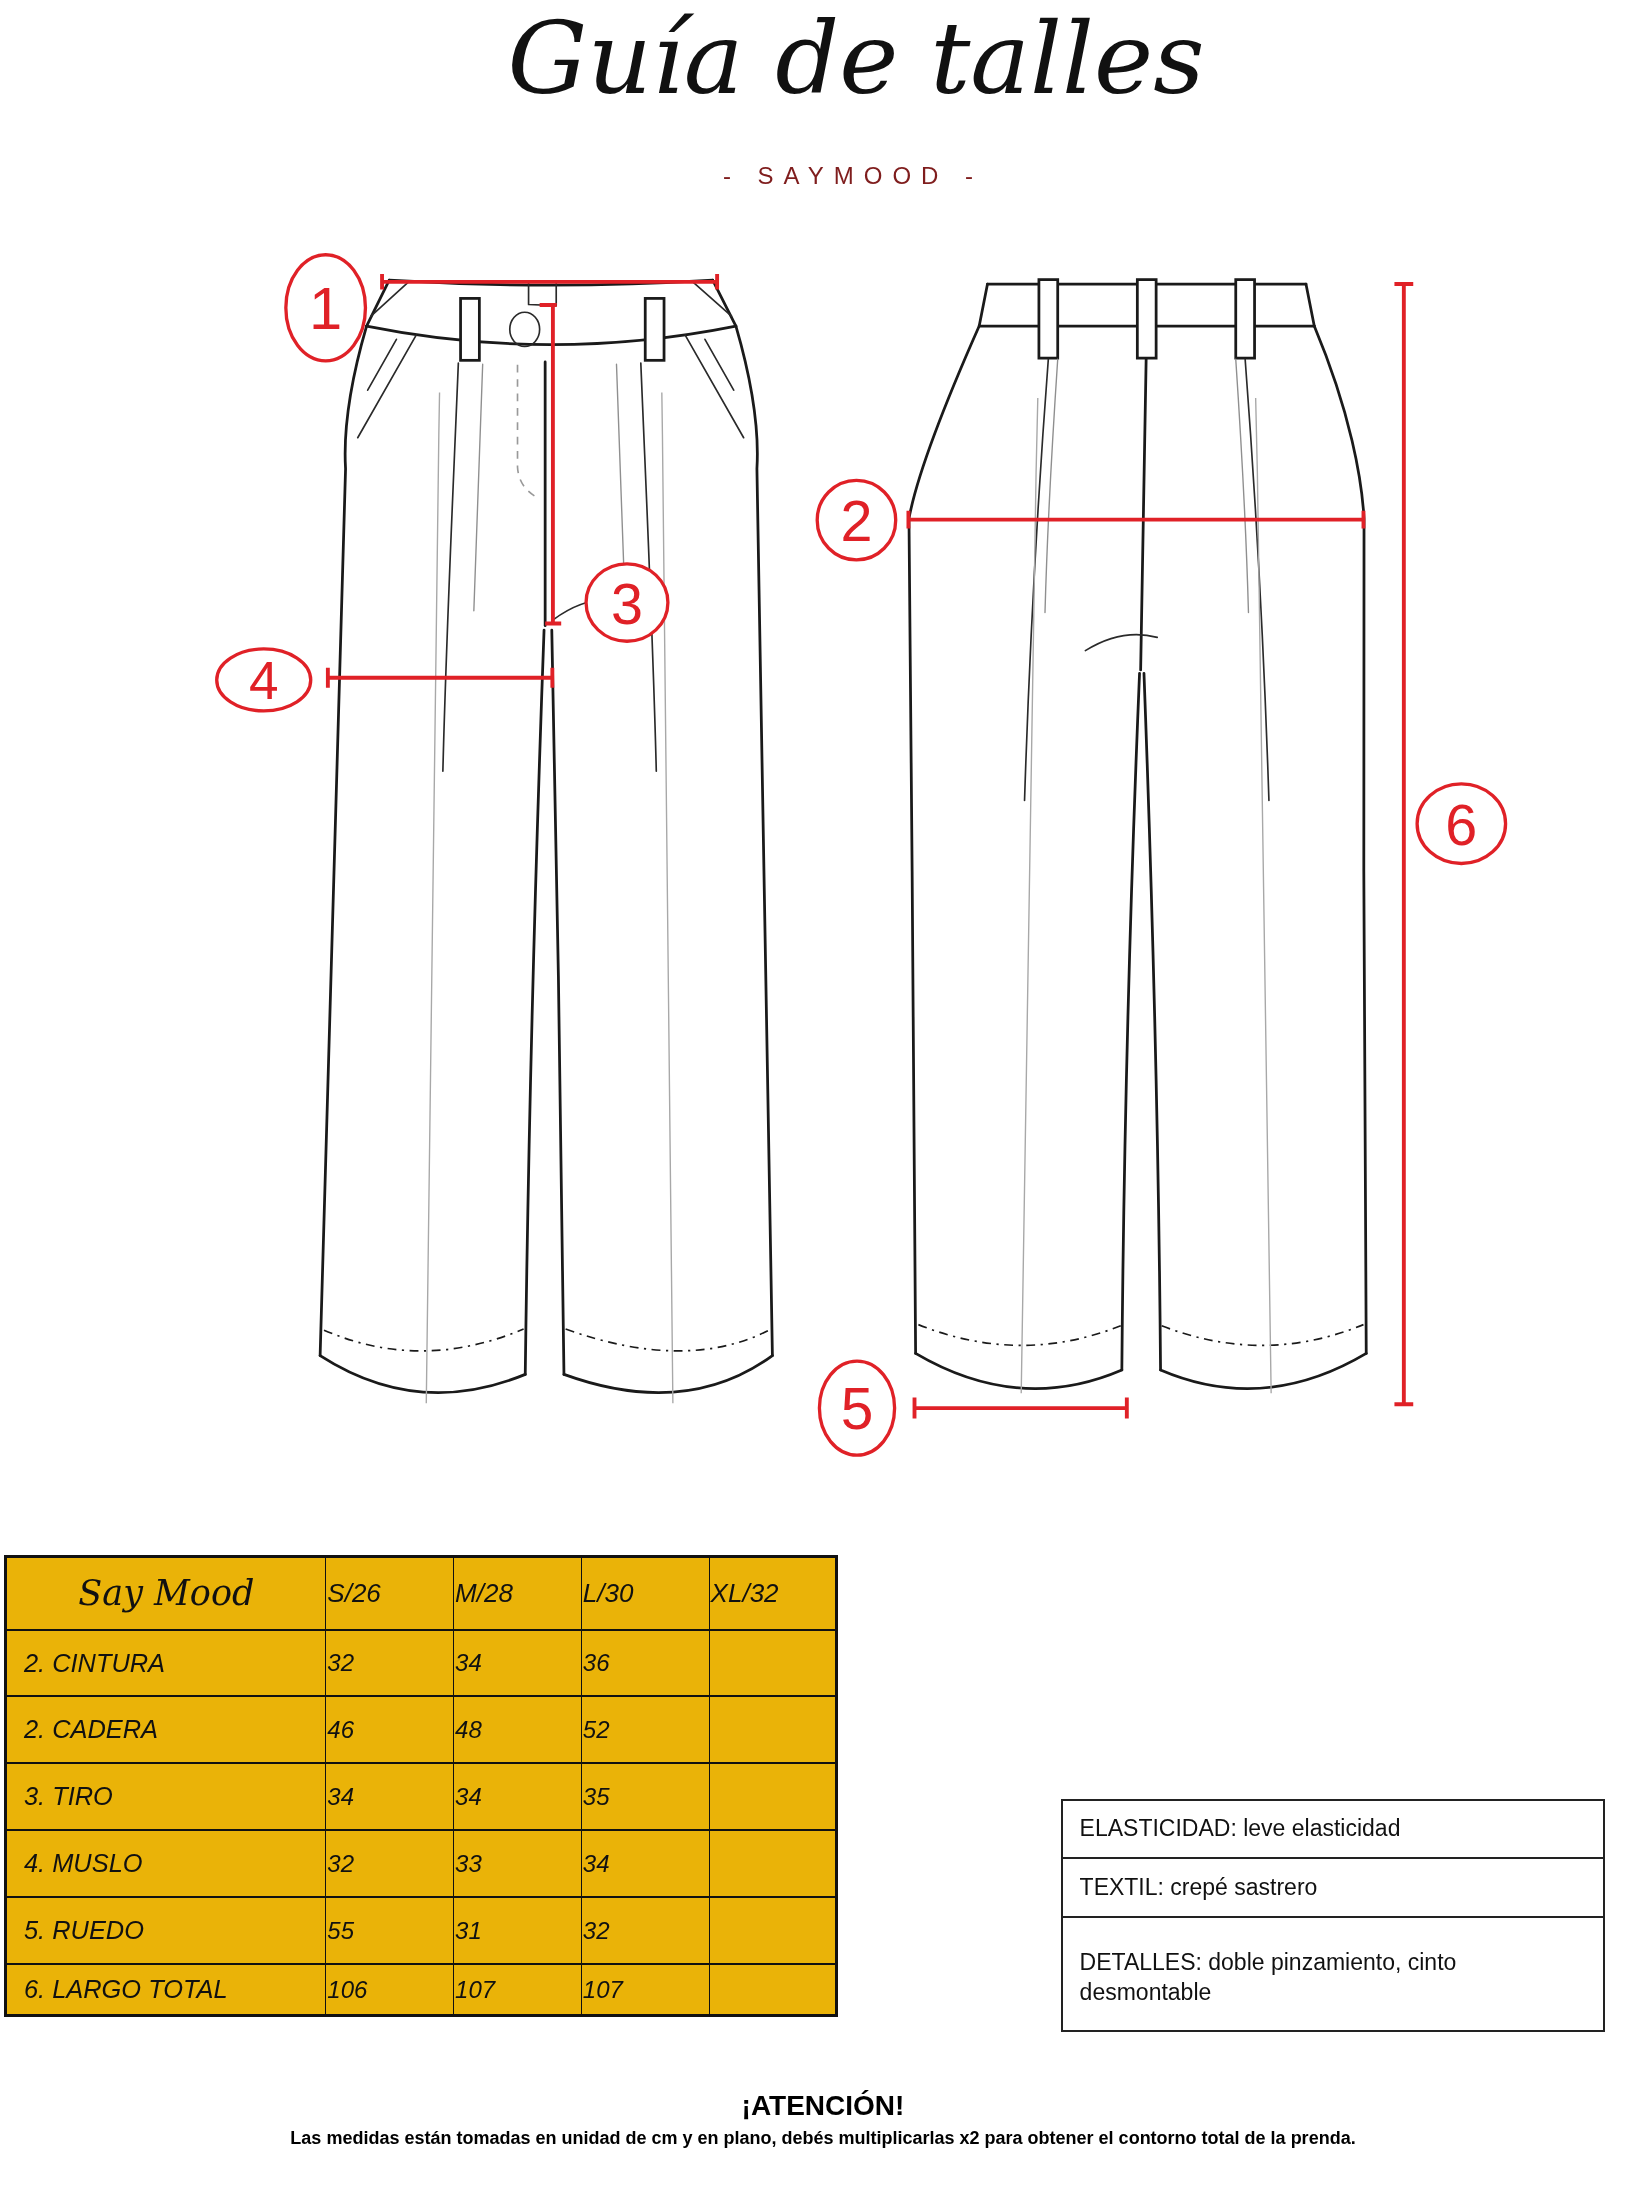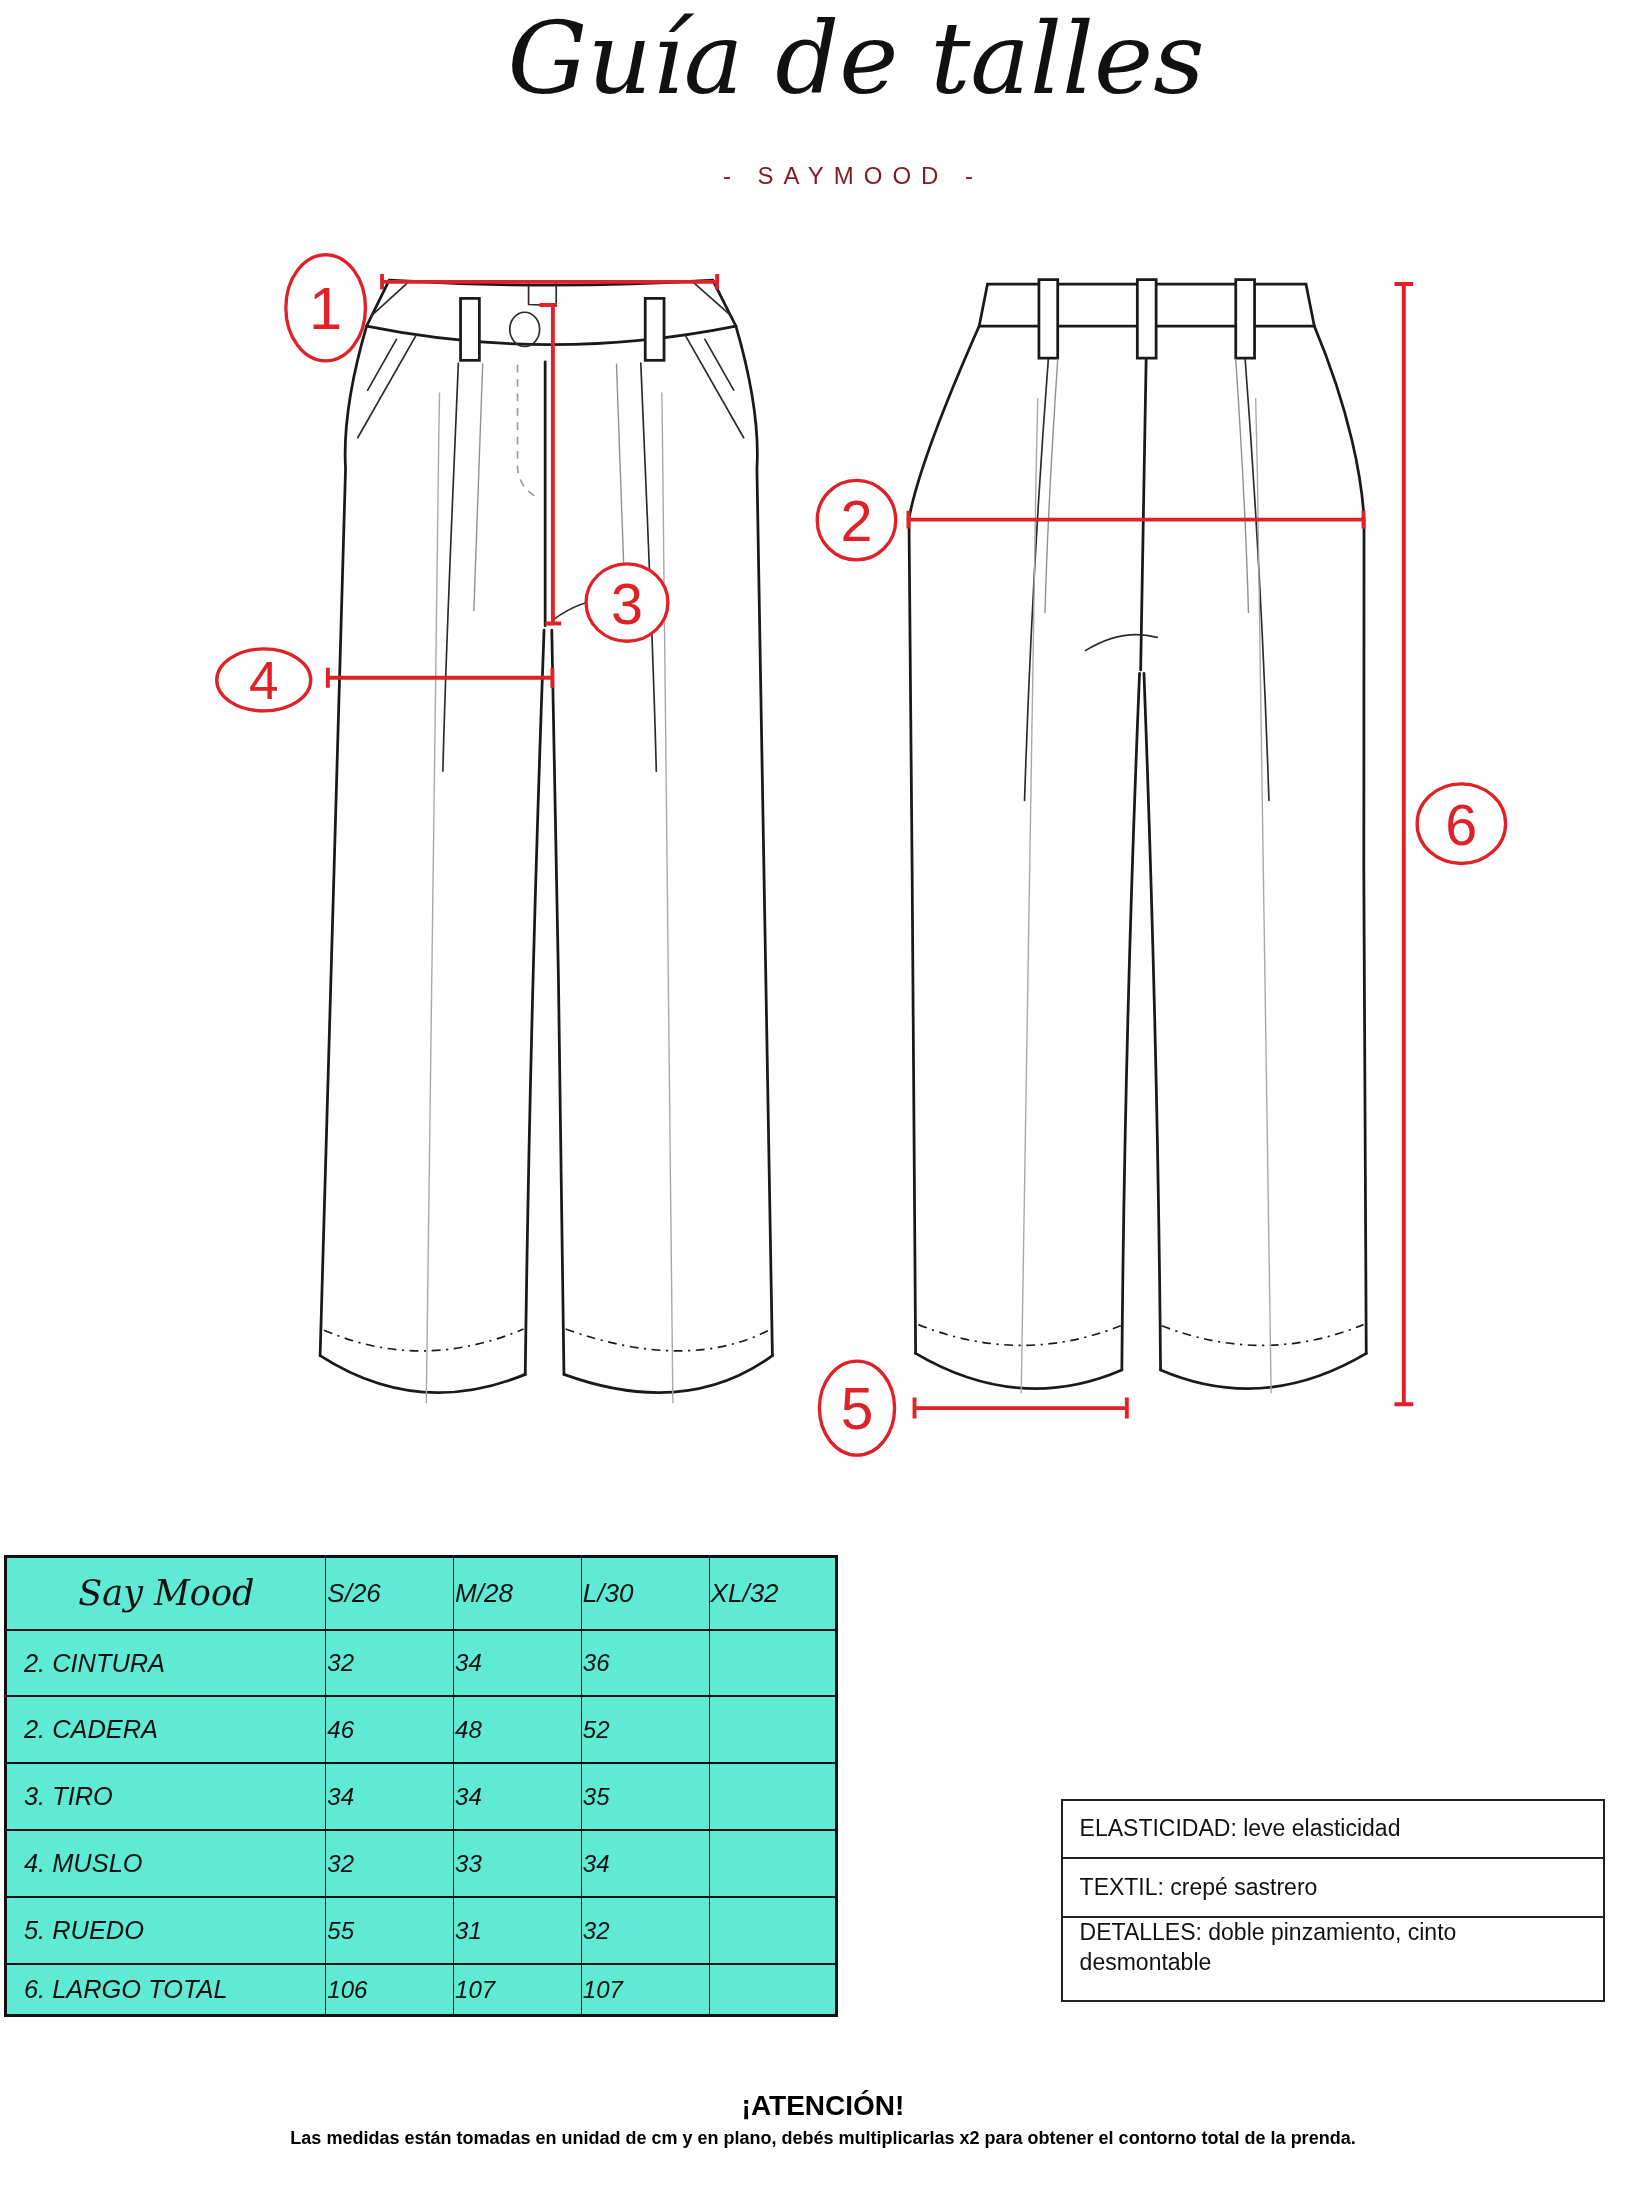--- a/index.html
+++ b/index.html
@@ -27,21 +27,21 @@
   
   .diagram{position:absolute;top:221px;left:0;}
   
   .size-table{
     position:absolute;top:1555px;left:4.4px;width:834px;height:462px;
     border-collapse:collapse;table-layout:fixed;
   }
   .size-table td,.size-table th{
     border:1.7px solid #111;
     border-top-width:2.8px;border-bottom-width:2.8px;
-    background:#5eead4;vertical-align:middle;
+    background:#eab308;vertical-align:middle;
     overflow:hidden;
     font-style:italic;
   }
   .size-table{border:3.3px solid #111;}
   .col-label{width:38.5%;}
   .col-size{width:15.375%;}
   .logo-cell{
     font-family:"DejaVu Serif", serif;font-style:italic;
     font-size:35px;text-align:center;color:#111;
   }
@@ -51,21 +51,21 @@
   
   .details-box{
     position:absolute;top:1799px;left:1061px;width:540px;
     border:2.2px solid #222;background:#fff;
   }
   .detail-row{
     font-size:23px;line-height:1.3;color:#111;
     padding:13.3px 14.4px 13.3px 16.6px;
     border-bottom:2.2px solid #222;
   }
-  .detail-row:last-child{border-bottom:none;padding-top:0;padding-bottom:22px;}
+  .detail-row:last-child{border-bottom:none;padding-top:30px;padding-bottom:22px;}
   
   .attention{
     position:absolute;top:2090px;left:0;width:100%;
     text-align:center;font-size:28px;font-weight:bold;color:#000;
   }
   .note{
     position:absolute;top:2128px;left:0;width:100%;
     text-align:center;font-size:18px;font-weight:bold;color:#000;white-space:nowrap;
   }
   

